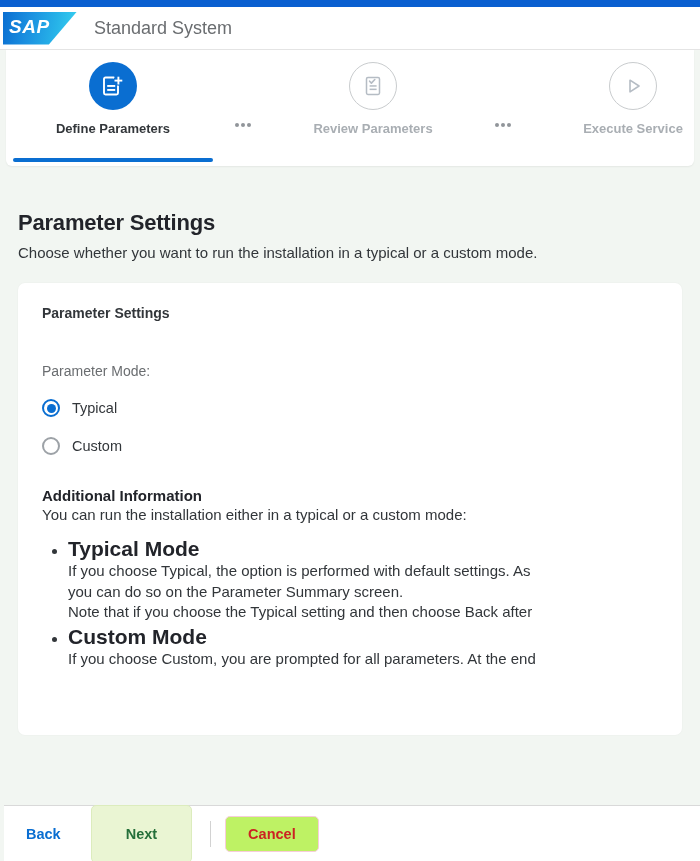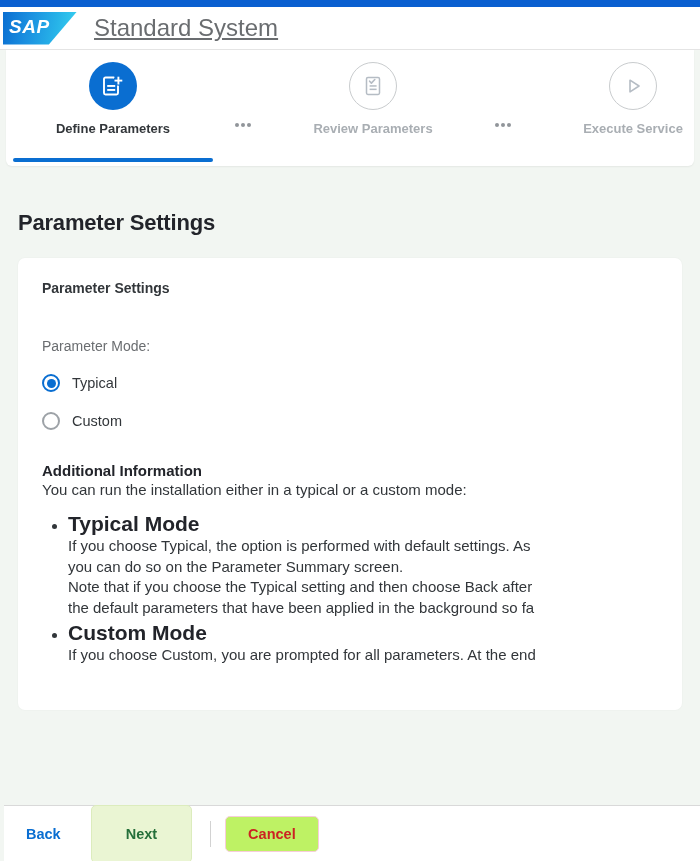--- a/index.html
+++ b/index.html
@@ -30,21 +30,21 @@
     background:linear-gradient(100deg,#0a6ed1 0%,#1b90e0 35%,#27b3e8 70%,#39d2f0 100%);
     clip-path:polygon(0 0,100% 0,62% 100%,0 100%);
   }
   .sap-logo .txt{
     position:absolute;left:6px;top:4px;
     color:#ffffff;font-weight:bold;font-style:italic;
     font-size:19px;letter-spacing:0.5px;
     font-family:"Liberation Sans", sans-serif;
   }
   .shell-title{
-    margin-left:17px;font-size:24px;color:#6a6d70;font-weight:400;text-decoration:underline;
+    margin-left:17px;font-size:18px;color:#6a6d70;font-weight:400;
   }
 
   
   .step-bar{
     background:#ffffff;height:116px;
     display:flex;align-items:flex-start;
     position:relative;
     border-bottom-left-radius:6px;border-bottom-right-radius:6px;
     margin:0 6px;
     box-shadow:0 1px 2px rgba(0,0,0,0.06);
@@ -207,20 +207,21 @@
         </svg>
       </div>
       <div class="label">Execute Service</div>
     </div>
 
   </div>
 
   <div class="content">
 
     <div class="page-title">Parameter Settings</div>
+    <div class="page-sub">Choose whether you want to run the installation in a typical or a custom mode.</div>
 
     <div class="card">
 
       <div class="card-head">Parameter Settings</div>
       <div class="field-label">Parameter Mode:</div>
 
       <div class="radio-row">
         <span class="radio checked"></span>
         <span class="radio-label">Typical</span>
       </div>
@@ -232,21 +233,20 @@
 
       <div class="addl-title">Additional Information</div>
       <div class="addl-intro">You can run the installation either in a typical or a custom mode:</div>
 
       <ul class="modes">
         <li>
           <div class="mode-name">Typical Mode</div>
           <div class="mode-line">If you choose Typical, the option is performed with default settings. As</div>
           <div class="mode-line">you can do so on the Parameter Summary screen.</div>
           <div class="mode-line">Note that if you choose the Typical setting and then choose Back after</div>
-          <div class="mode-line">the default parameters that have been applied in the background so fa</div>
         </li>
         <li>
           <div class="mode-name">Custom Mode</div>
           <div class="mode-line">If you choose Custom, you are prompted for all parameters. At the end</div>
         </li>
       </ul>
 
     </div>
   </div>
 

